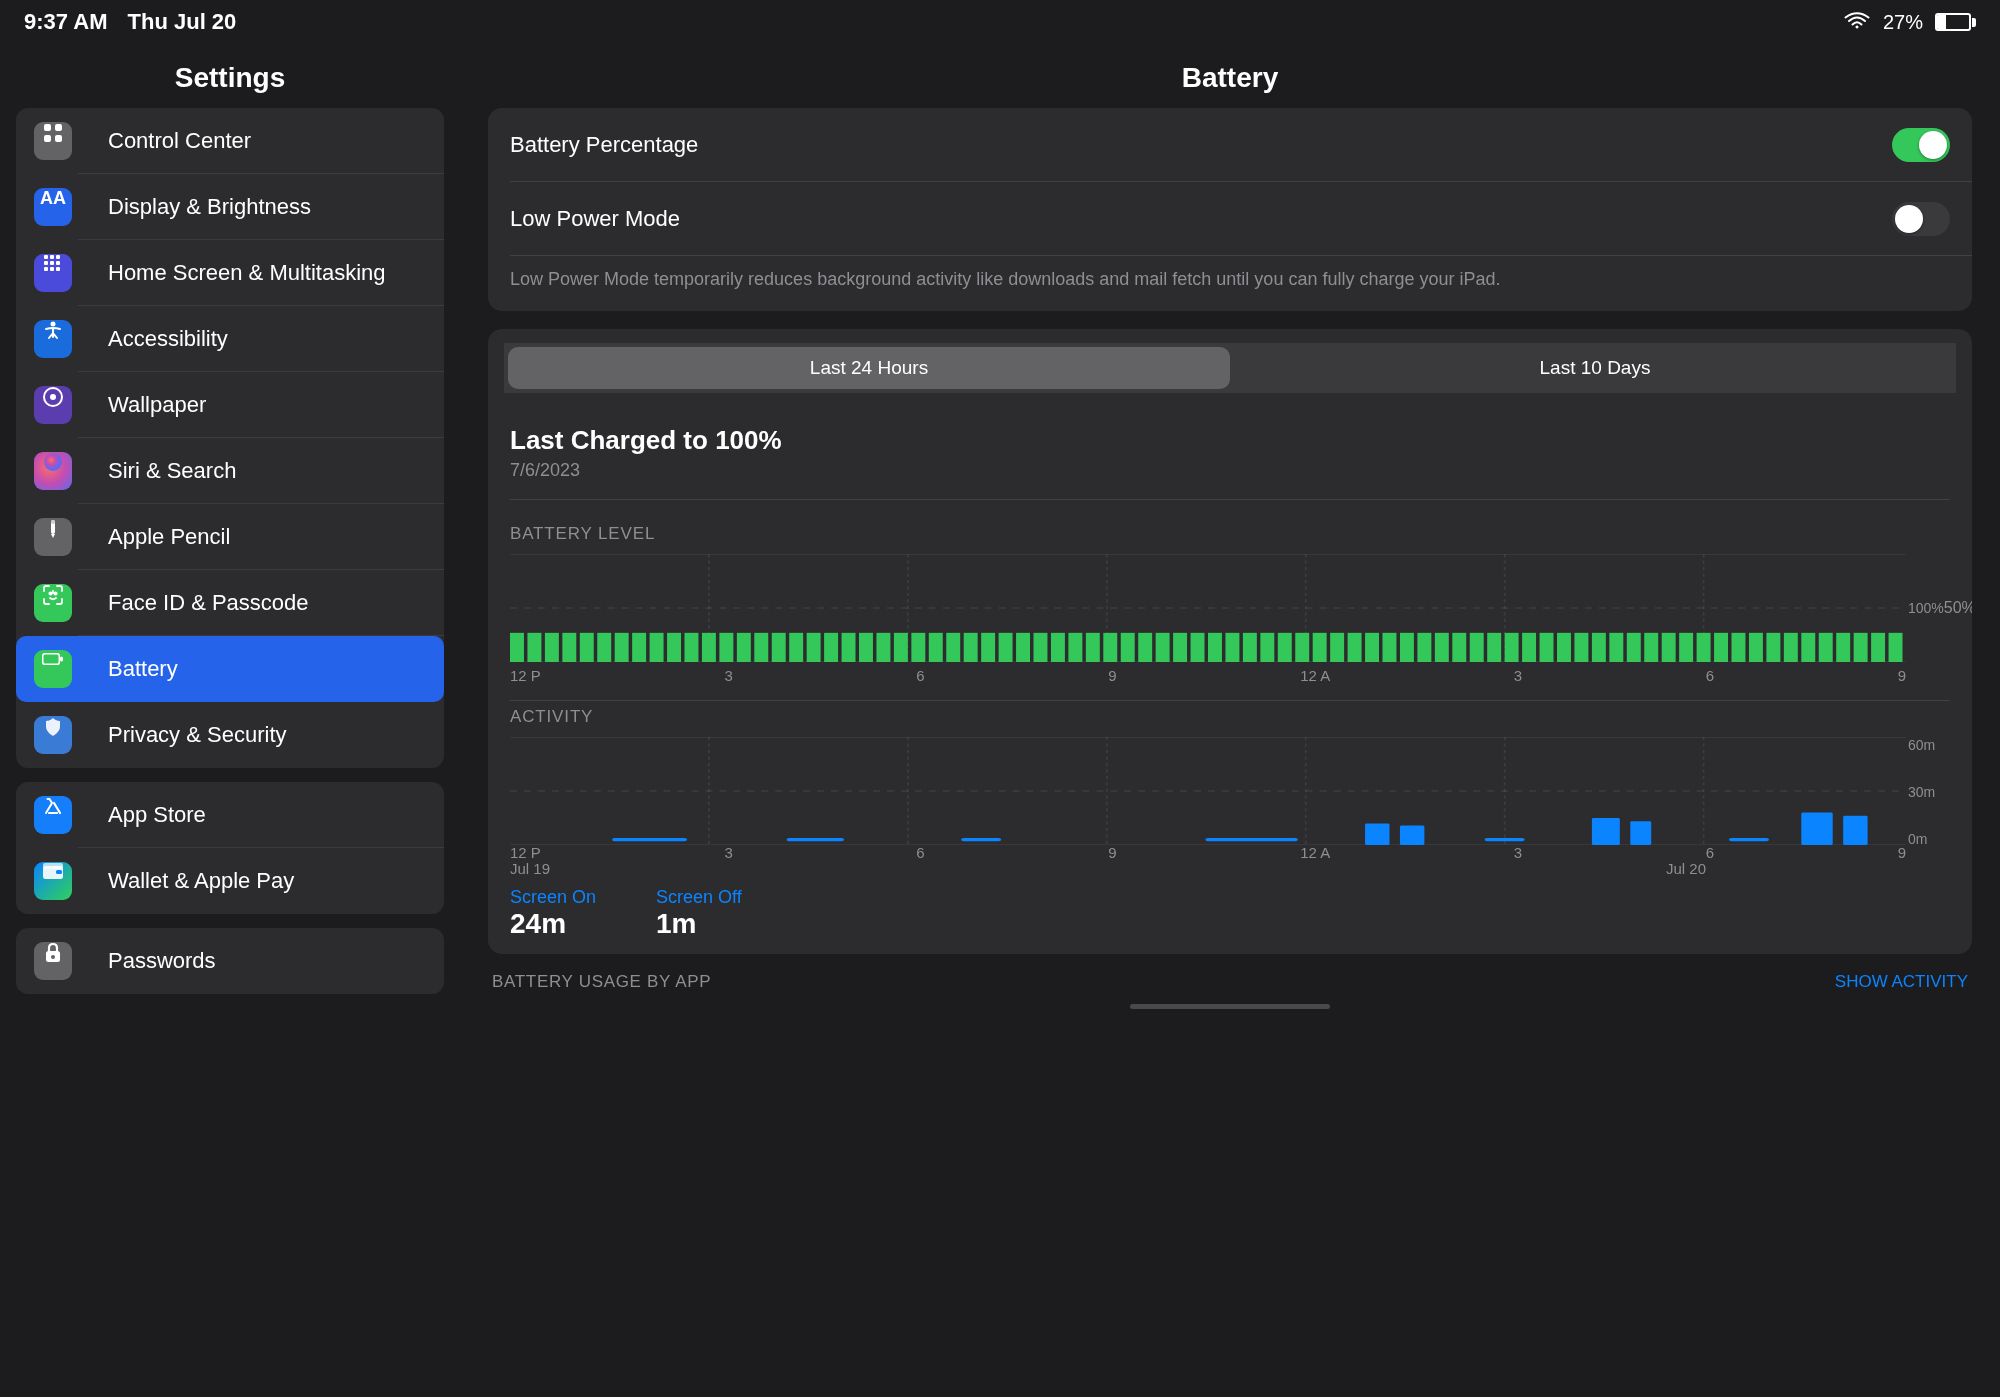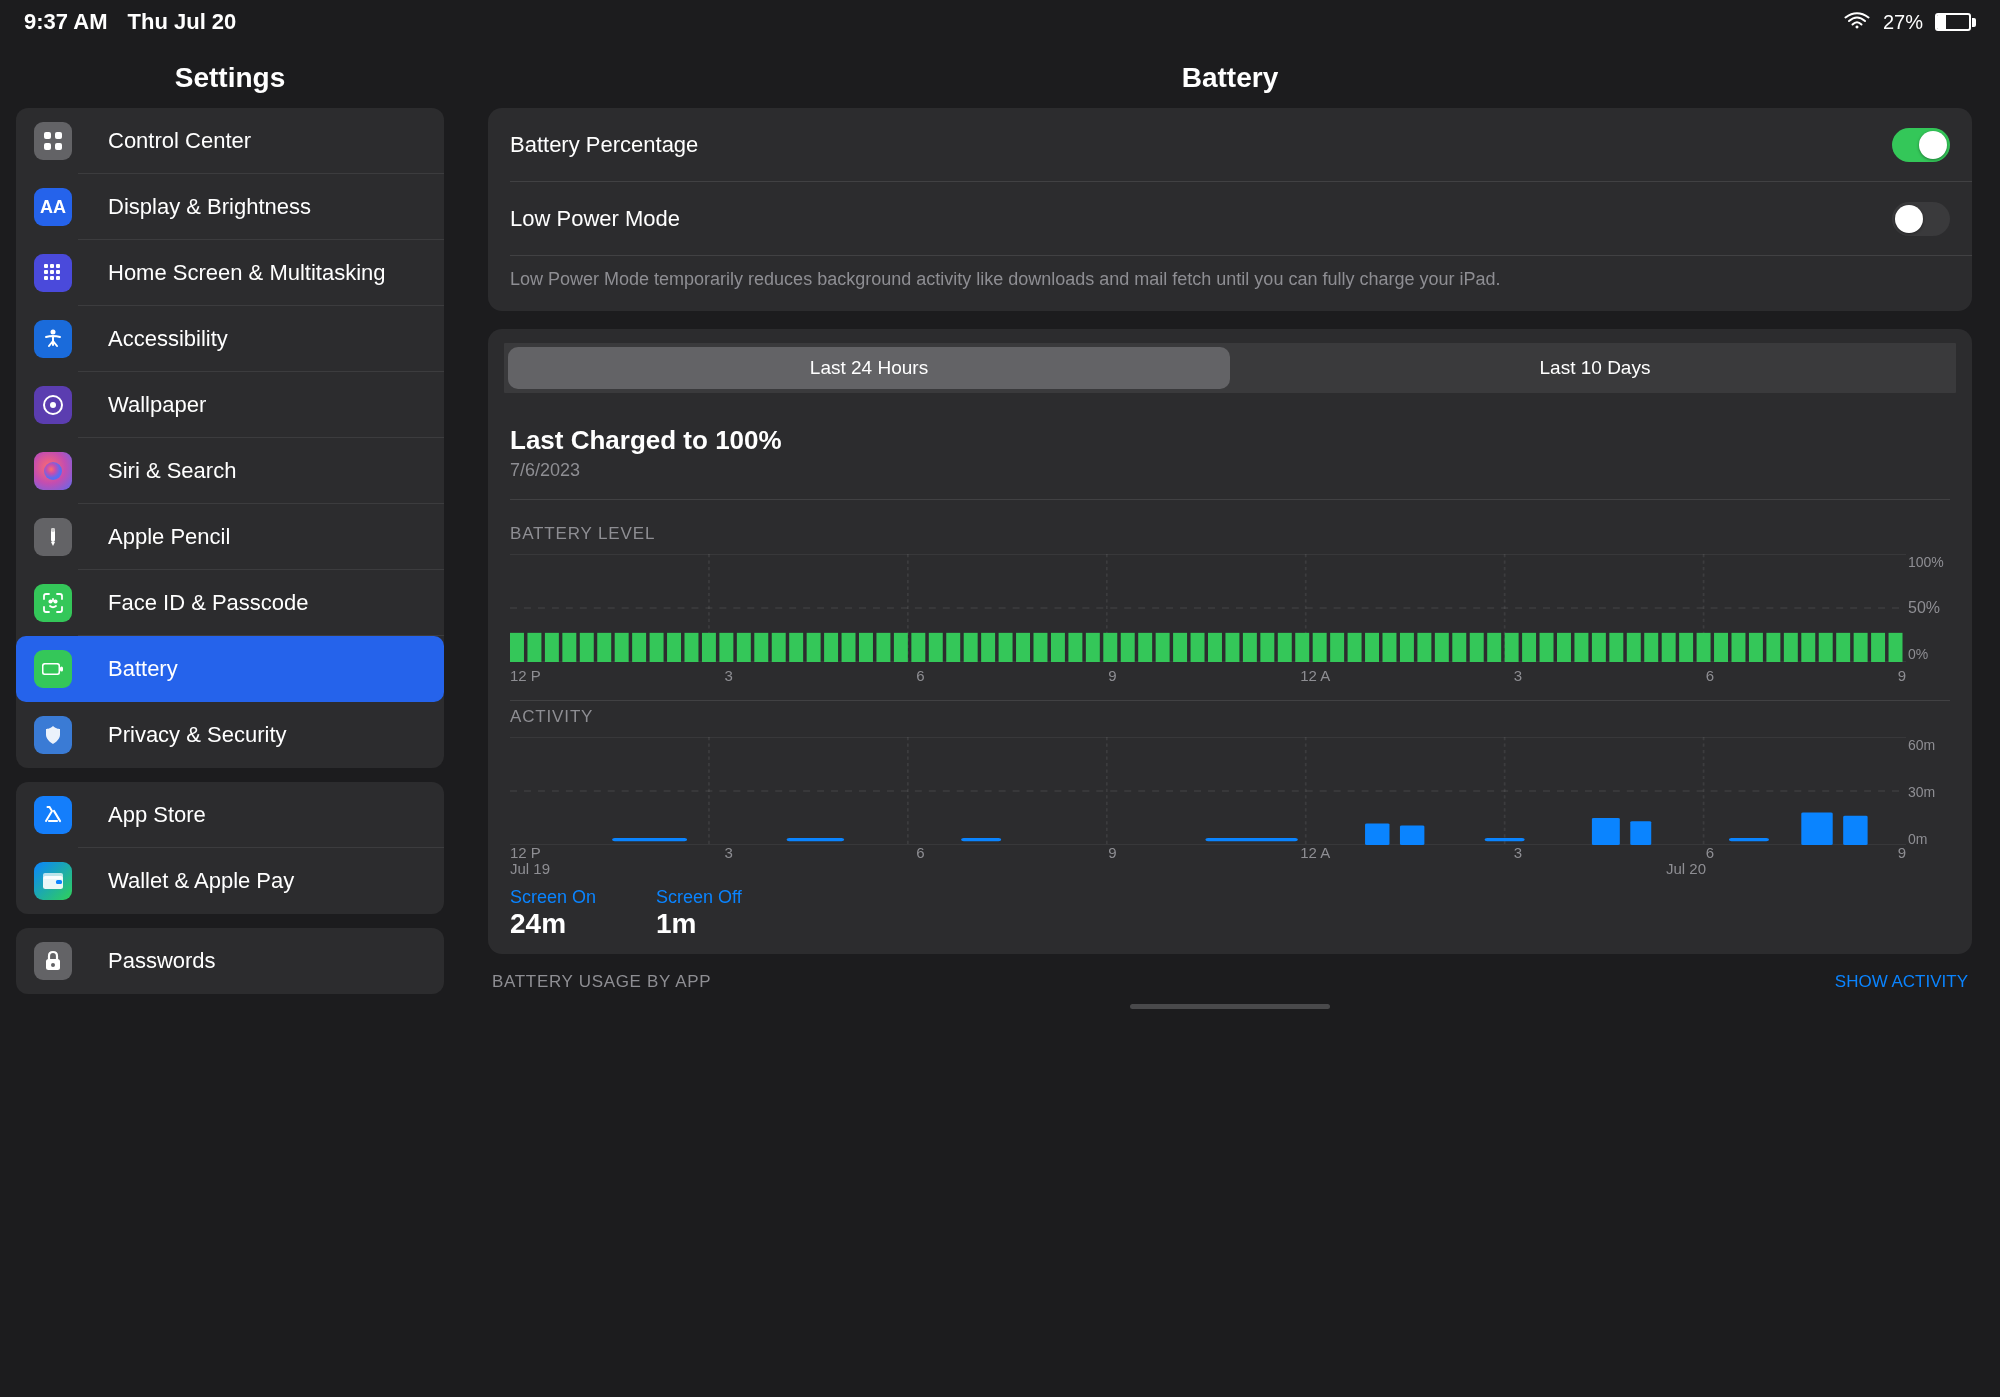--- a/index.html
+++ b/index.html
@@ -107,21 +107,21 @@
     .sidebar-item.active {
       background: #2563eb;
       border-radius: 10px;
     }
     .sidebar-item.active::after { display: none; }
     .item-icon {
       width: 38px;
       height: 38px;
       border-radius: 9px;
       display: flex;
-      align-items: center;
+      align-items: flex-start;
       justify-content: center;
       margin-right: 16px;
       flex-shrink: 0;
       font-size: 20px;
     }
     .item-label {
       font-size: 22px;
       color: #fff;
     }
     
@@ -498,21 +498,21 @@
         <div style="padding: 14px 22px 10px;">
           <div class="chart-title-large">Last Charged to 100%</div>
           <div class="chart-subtitle">7/6/2023</div>
           <div class="divider"></div>
         </div>
 
         <div style="padding: 0 22px 10px;">
           <div class="section-label">BATTERY LEVEL</div>
           <div style="position:relative; height: 130px;">
 
-            <div style="position:absolute; right:0; top:0; bottom:22px; display:flex; flex-direction:column; justify-content:space-between; align-items:flex-start; width:42px;">
+            <div style="position:absolute; right:0; top:0; bottom:22px; display:flex; flex-direction:row; justify-content:space-between; align-items:center; width:42px;">
               <span style="font-size:14px;color:#8e8e93;">100%</span>
               <span style="font-size:16px;color:#8e8e93;">50%</span>
               <span style="font-size:14px;color:#8e8e93;">0%</span>
             </div>
 
             <svg style="position:absolute;left:0;right:44px;top:0;bottom:0;width:calc(100% - 44px);height:108px;" viewBox="0 0 800 100" preserveAspectRatio="none">
 
               <line x1="0" y1="0" x2="800" y2="0" stroke="rgba(255,255,255,0.12)" stroke-width="1"></line>
               <line x1="0" y1="50" x2="800" y2="50" stroke="rgba(255,255,255,0.12)" stroke-width="1" stroke-dasharray="4,4"></line>
               <line x1="0" y1="100" x2="800" y2="100" stroke="rgba(255,255,255,0.12)" stroke-width="1"></line>

